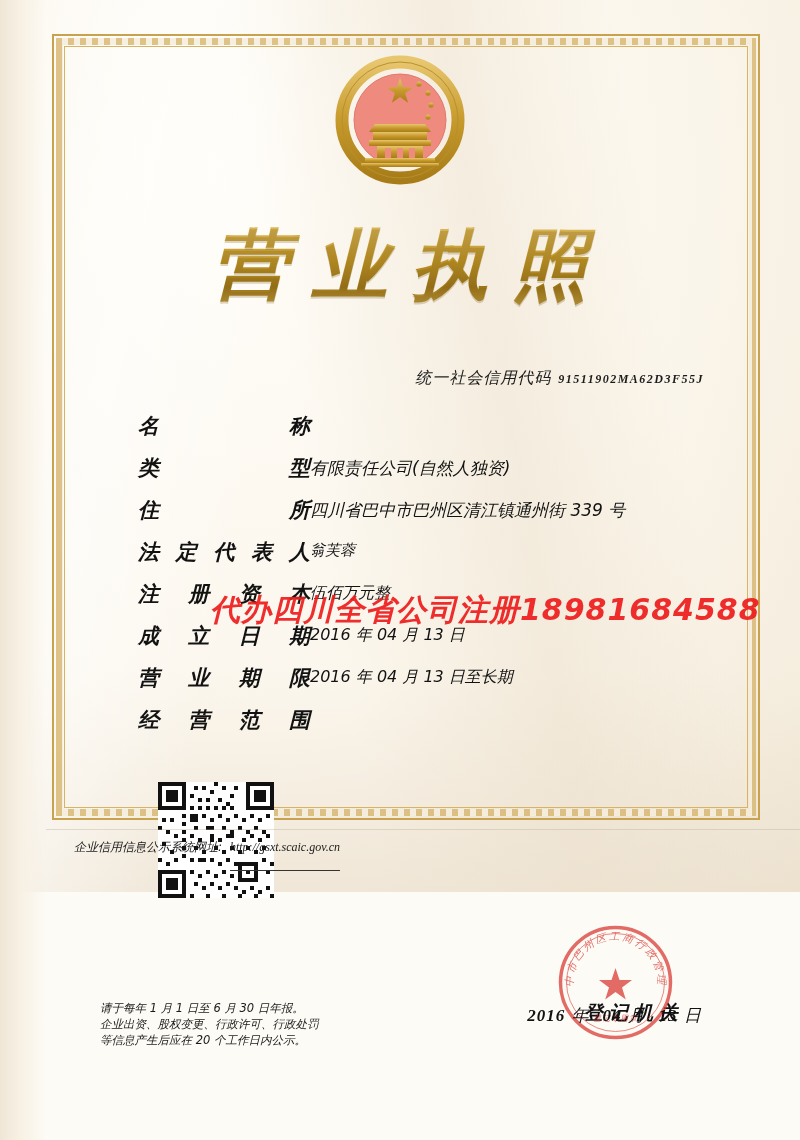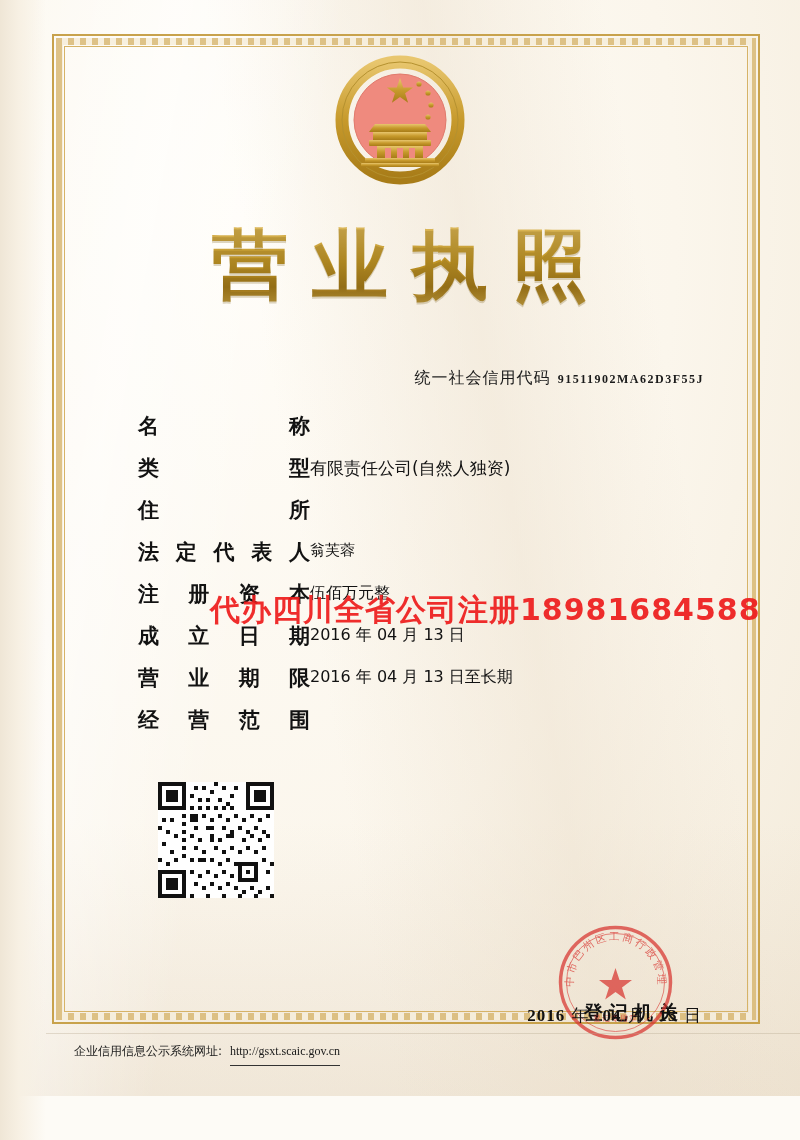--- a/index.html
+++ b/index.html
@@ -4,23 +4,24 @@
 <style>
   html,body{margin:0;padding:0;}
   body{
     width:800px;height:1140px;
     background:#fdfbf6;
     font-family:"Liberation Serif", serif;
     overflow:hidden;
   }
   .page{
     position:relative;
-    width:800px;height:1096px;
+    width:800px;height:892px;
     background:
       radial-gradient(ellipse at 30% 20%, #fffdf8 0%, #fbf6ec 55%, #f3ead9 100%);
+    font-style: italic;
   }
   
   .texture{
     position:absolute;inset:0;
     background:
       linear-gradient(100deg, rgba(255,255,255,0.0) 0%, rgba(255,255,255,0.55) 18%, rgba(255,255,255,0) 35%),
       linear-gradient(80deg, rgba(240,230,215,0.0) 40%, rgba(236,224,205,0.5) 62%, rgba(255,255,255,0) 80%),
       linear-gradient(0deg, rgba(225,210,190,0.35) 0%, rgba(255,255,255,0) 25%);
     pointer-events:none;
   }
@@ -153,21 +154,21 @@
   }
 
   
   .bottom-left{
     position:absolute;left:74px;bottom:36px;
     font-family:"DejaVu Sans", sans-serif;
     font-size:12px;color:#1a1a1a;
   }
   .bottom-left .url{
     font-family:"Liberation Serif", serif;
-    border-bottom:1px solid #333;padding-bottom:7px;margin-left:4px;
+    border-bottom:1px solid #333;padding-bottom:16px;margin-left:4px;
   }
   .bottom-right{
     position:absolute;right:78px;bottom:34px;
     font-family:"DejaVu Sans", sans-serif;
     font-size:14px;color:#1a1a1a;letter-spacing:.5px;
   }
   .hairline{
     position:absolute;left:46px;right:0;bottom:62px;height:1px;background:rgba(180,165,140,.35);
   }
 </style>
@@ -248,20 +249,21 @@
         <span>型</span>
       </div>
       <div class="value">有限责任公司(自然人独资)</div>
     </div>
 
     <div class="row">
       <div class="label">
         <span>住</span>
         <span>所</span>
       </div>
+      <div class="value">四川省巴中市巴州区清江镇通州街 339 号</div>
     </div>
 
     <div class="row rep">
       <div class="label">
         <span>法</span>
         <span>定</span>
         <span>代</span>
         <span>表</span>
         <span>人</span>
       </div>
@@ -463,20 +465,25 @@
 
   <div class="authdate">
     <b>2016</b>
     <span>年</span>
     &nbsp;<b>04</b>
     <span>月</span>
     &nbsp;<b>13</b>
     <span>日</span>
   </div>
 
+  <div class="footnote">
+    <div>请于每年 1 月 1 日至 6 月 30 日年报。</div>
+    <div>企业出资、股权变更、行政许可、行政处罚</div>
+    <div>等信息产生后应在 20 个工作日内公示。</div>
+  </div>
 
   <div class="hairline"></div>
 
   <div class="bottom-left">
     <span>企业信用信息公示系统网址:</span>
     <span class="url">http://gsxt.scaic.gov.cn</span>
   </div>
 </div>
 
 </body></html>

